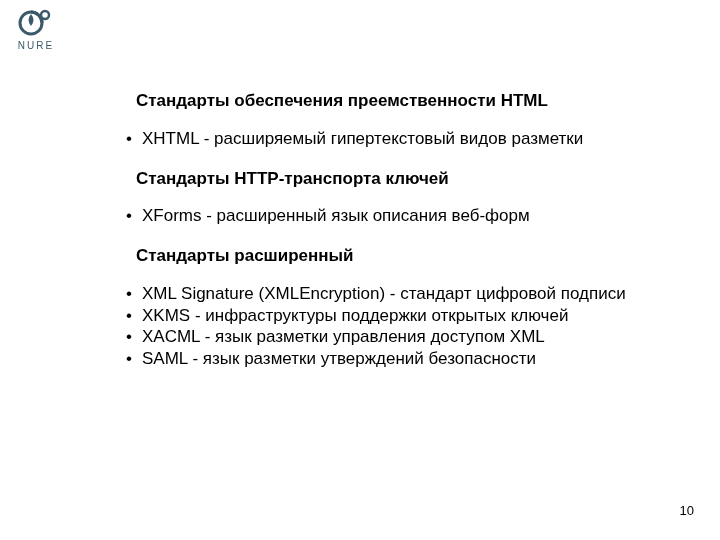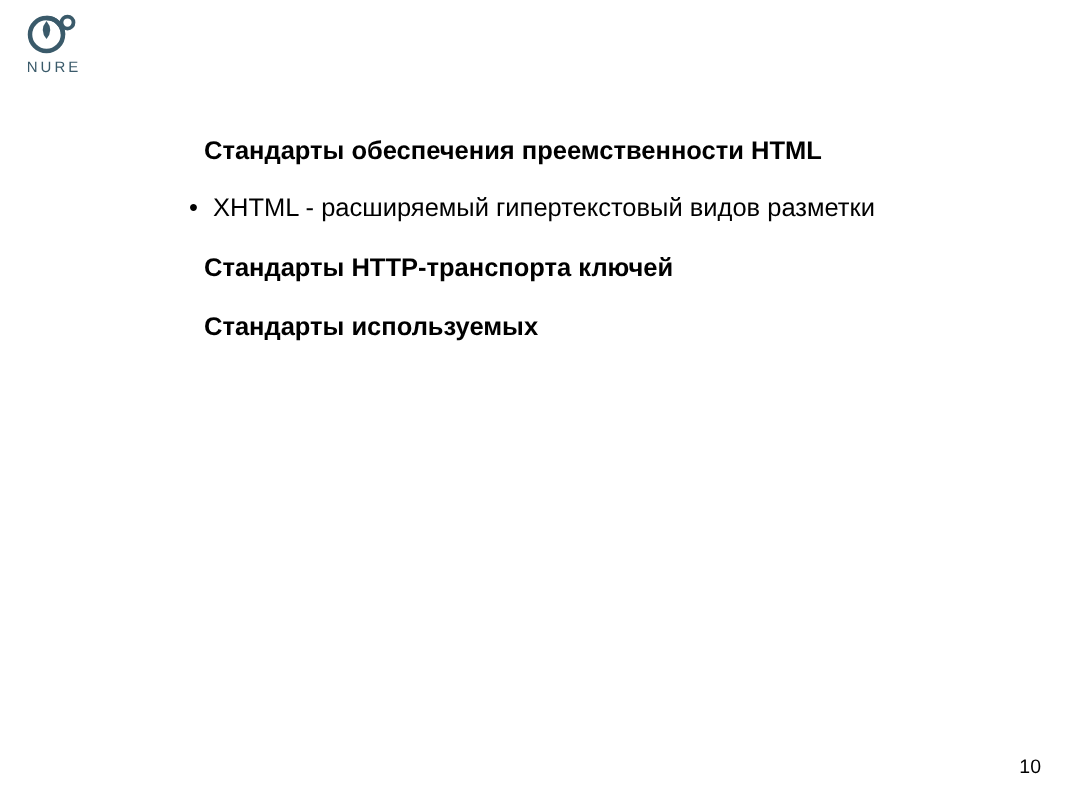--- a/index.html
+++ b/index.html
@@ -31,20 +31,29 @@
   </div>
 
   <div class="content">
 
     <div class="heading">Стандарты обеспечения преемственности HTML</div>
     <ul>
       <li>XHTML - расширяемый гипертекстовый видов разметки</li>
     </ul>
 
     <div class="heading gap">Стандарты HTTP-транспорта ключей</div>
+    <ul>
+      <li>XForms - расширенный язык описания веб-форм</li>
+    </ul>
 
-    <div class="heading gap">Стандарты используемых</div>
+    <div class="heading gap">Стандарты расширенный</div>
+    <ul>
+      <li>XML Signature (XMLEncryption) - стандарт цифровой подписи</li>
+      <li>XKMS - инфраструктуры поддержки открытых ключей</li>
+      <li>XACML - язык разметки управления доступом XML</li>
+      <li>SAML - язык разметки утверждений безопасности</li>
+    </ul>
 
   </div>
 
   <div class="pagenum">10</div>
 
 </div>
 
 </body></html>

